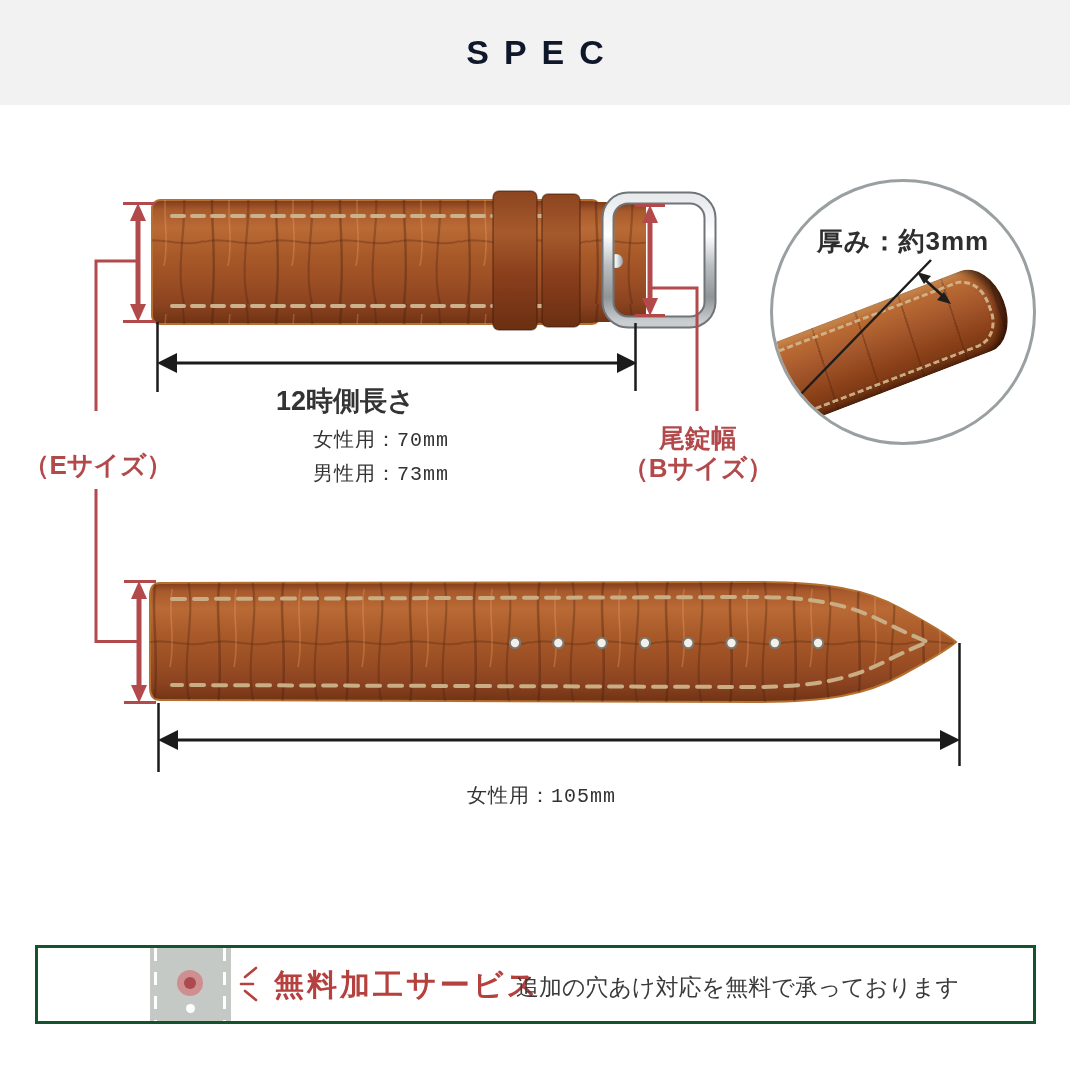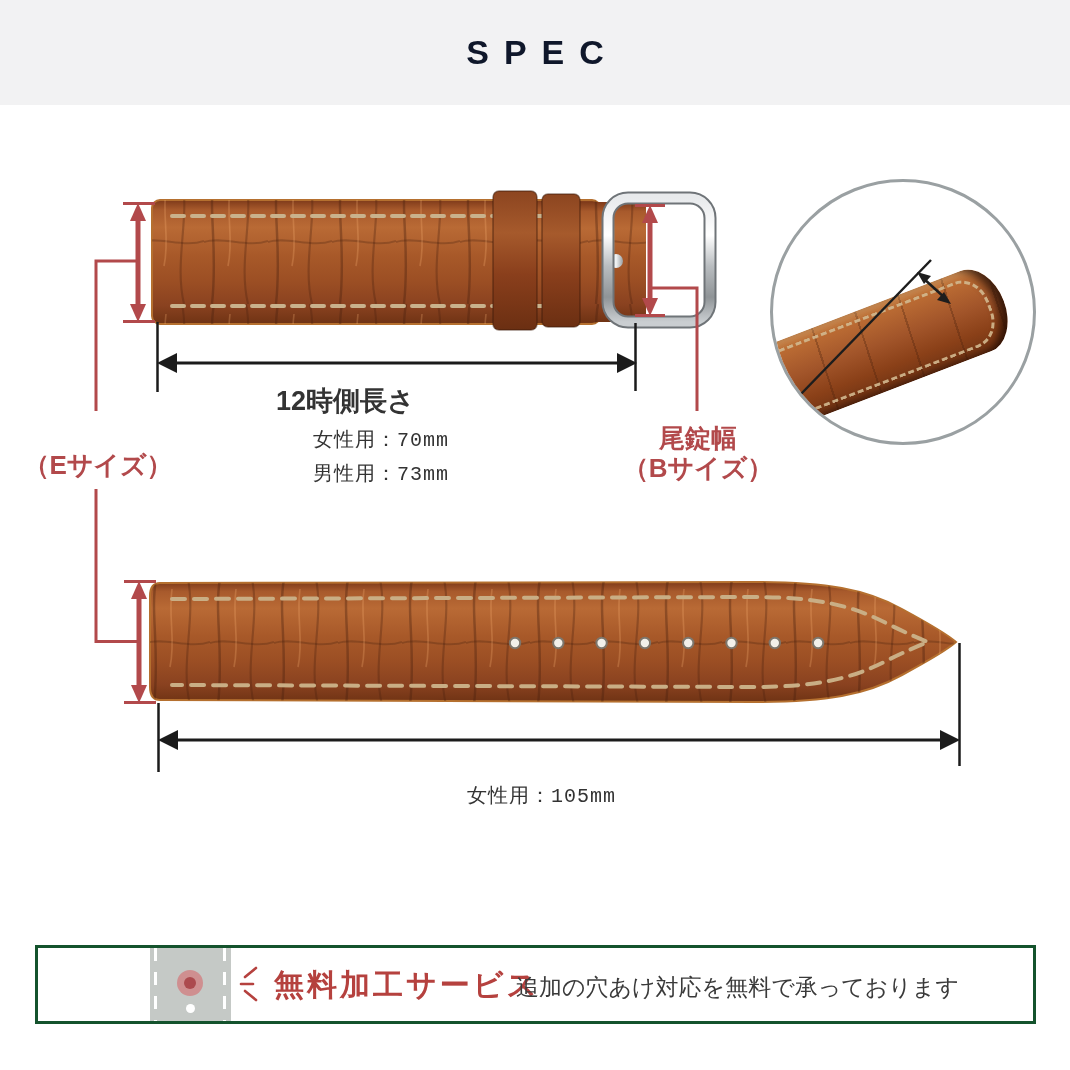--- a/index.html
+++ b/index.html
@@ -213,20 +213,21 @@
   </div>
 
   <div class="circle">
     <div class="mini-strap"></div>
     <svg style="position:absolute;left:0;top:0;" width="260" height="260" viewBox="0 0 260 260">
       <line x1="158" y1="78" x2="28" y2="212" stroke="#1d1d1d" stroke-width="2.5"></line>
       <line x1="150" y1="96" x2="172" y2="116" stroke="#1d1d1d" stroke-width="2.5"></line>
       <polygon points="144,90 158,94 151,102" fill="#1d1d1d"></polygon>
       <polygon points="178,122 164,118 171,110" fill="#1d1d1d"></polygon>
     </svg>
+    <div class="thickness-label">厚み：約3mm</div>
   </div>
 
   <div class="footer-box">
     <div class="footer-strip">
       <div class="strip-dash l"></div>
       <div class="strip-dash r"></div>
       <div class="strip-hole"></div>
       <div class="strip-dot"></div>
     </div>
     <svg style="position:absolute;left:200px;top:16px;" width="24" height="40" viewBox="0 0 24 40">

